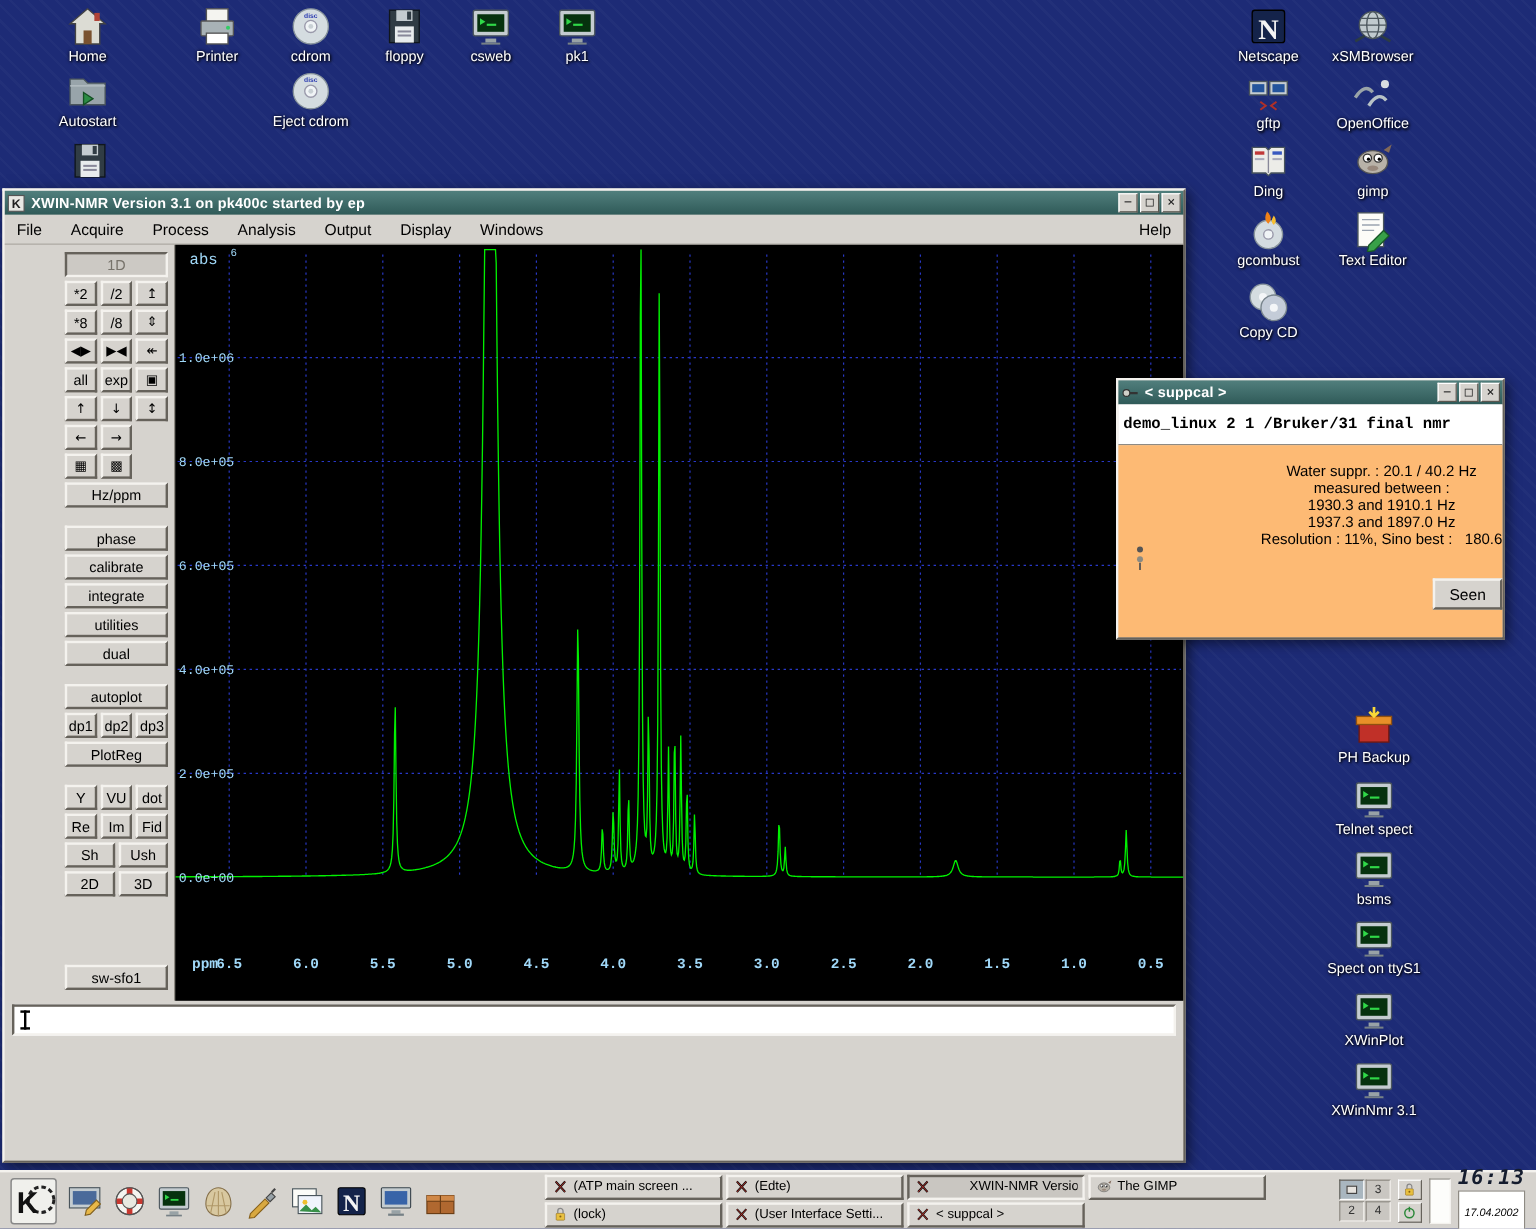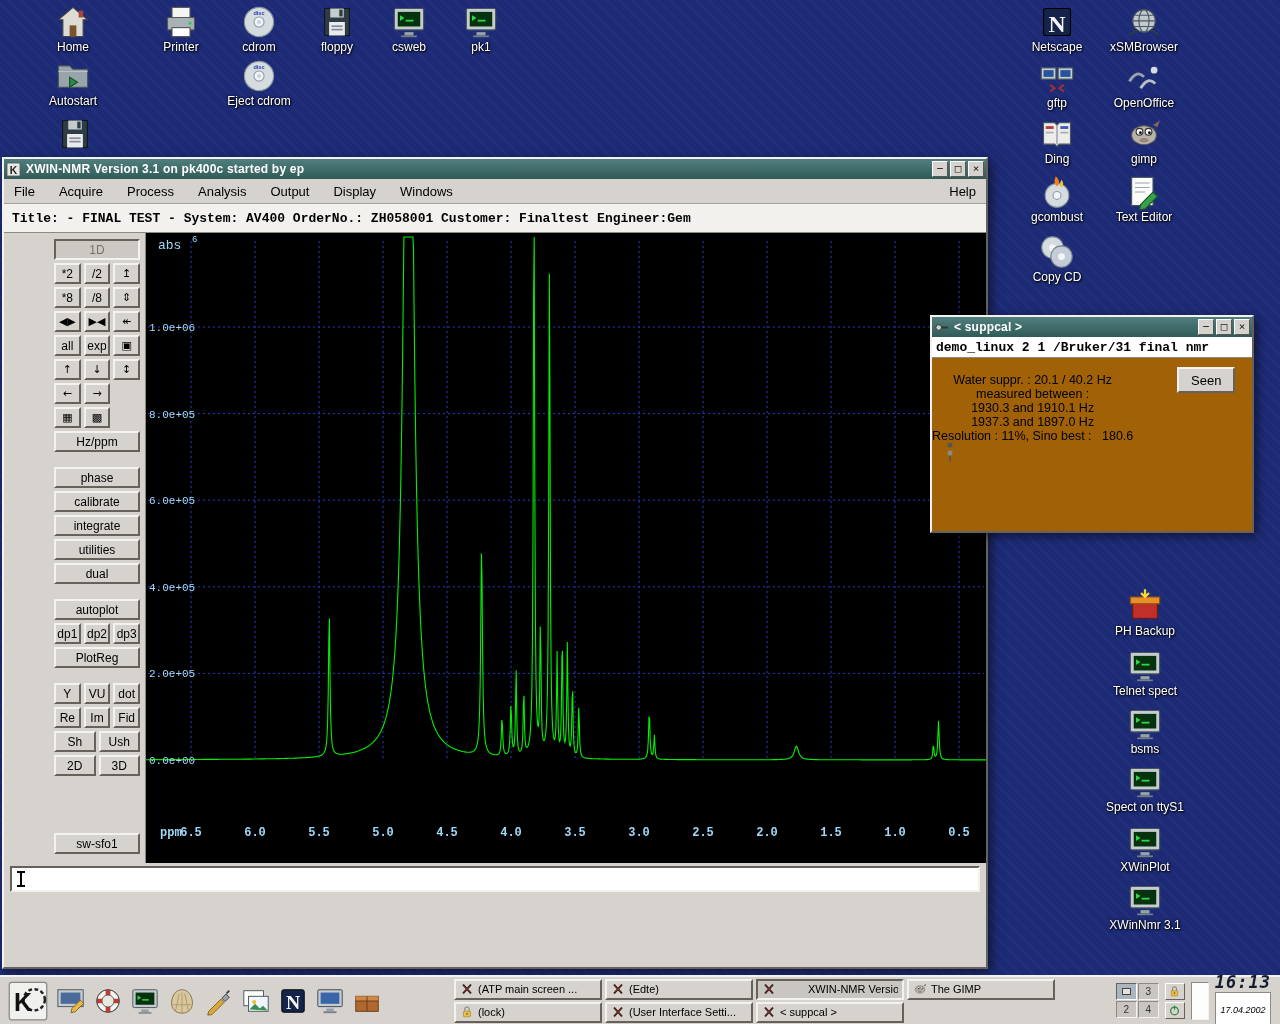--- a/index.html
+++ b/index.html
@@ -43,22 +43,22 @@
 #spectrum-svg{position:absolute;left:0;top:0;width:100%;height:100%;}
 .command-row{height:32px;flex:none;padding:3px 6px;background:#d6d3ce;}
 .command-input{height:26px;background:#fff;border:2px solid;border-color:#66625b #f4f2ee #f4f2ee #66625b;display:flex;align-items:center;padding:0 5px;font-family:"DejaVu Sans Mono",monospace;font-size:13px;cursor:text;}
 .ibeam{width:8px;height:16px;position:relative;flex:none;}
 .ibeam::before,.ibeam::after{content:"";position:absolute;left:0;right:0;height:2px;background:#000;}
 .ibeam::before{top:0}.ibeam::after{bottom:0}
 .ibeam i{position:absolute;left:3px;top:0;bottom:0;width:2px;background:#000;}
 .window-filler{flex:1;background:#d6d3ce;}
 
 #suppcal{left:930px;top:315px;width:324px;height:218px;z-index:5;}
-.dlg-header{height:21px;flex:none;background:#fff;border-bottom:1px solid #8e8a83;display:flex;align-items:center;padding:0 4px;font-family:"Liberation Mono",monospace;font-weight:bold;font-size:13px;white-space:pre;}
-.dlg-body{flex:1;position:relative;display:flex;flex-direction:row;background:#a16207;}
+.dlg-header{height:34px;flex:none;background:#fff;border-bottom:1px solid #8e8a83;display:flex;align-items:center;padding:0 4px;font-family:"Liberation Mono",monospace;font-weight:bold;font-size:13px;white-space:pre;}
+.dlg-body{flex:1;position:relative;display:flex;flex-direction:column;background:#fdba74;align-items:flex-end;}
 .dlg-lines{padding-top:15px;text-align:center;font-size:12.5px;line-height:14px;white-space:pre;}
 .dlg-note{position:absolute;left:13px;top:82px;width:10px;height:24px;}
 .dlg-sep{margin:15px 22px 0 22px;border:none;border-top:1px solid #8e8a83;border-bottom:1px solid #f4f2ee;height:0;}
 .dlg-btnrow{display:flex;justify-content:center;margin-top:9px;}
 .dlg-btn{width:58px;height:26px;background:#d6d3ce;border:2px solid;border-color:#f4f2ee #66625b #66625b #f4f2ee;font-size:13px;cursor:pointer;}
 
 #taskbar{position:absolute;left:0;right:0;bottom:0;height:49px;background:#d6d3ce;border-top:2px solid #f4f2ee;display:flex;align-items:center;padding:2px 5px;gap:5px;z-index:10;}
 .ql-btn{width:33px;height:40px;flex:none;display:flex;align-items:center;justify-content:center;cursor:pointer;border:1px solid transparent;}
 .ql-btn svg{width:30px;height:30px;}
 .kmenu-btn{width:45px;height:44px;}
@@ -384,23 +384,20 @@
   <div class="menubar" id="main-menubar">
       <span class="menu-item">File</span>
       <span class="menu-item">Acquire</span>
       <span class="menu-item">Process</span>
       <span class="menu-item">Analysis</span>
       <span class="menu-item">Output</span>
       <span class="menu-item">Display</span>
       <span class="menu-item">Windows</span>
       <span class="menu-item menu-help">Help</span>
     </div>
-  <div class="title-row">
-    <span>Title: - FINAL TEST - System: AV400 OrderNo.: ZH058001 Customer: Finaltest Engineer:Gem</span>
-  </div>
   <div class="main-content">
     <div class="sidebar" id="sidebar">
         <div class="sb-row">
           <button class="sb-btn disabled">1D</button>
         </div>
         <div class="sb-row">
           <button class="sb-btn">*2</button>
           <button class="sb-btn">/2</button>
           <button class="sb-btn glyph">↥</button>
         </div>

